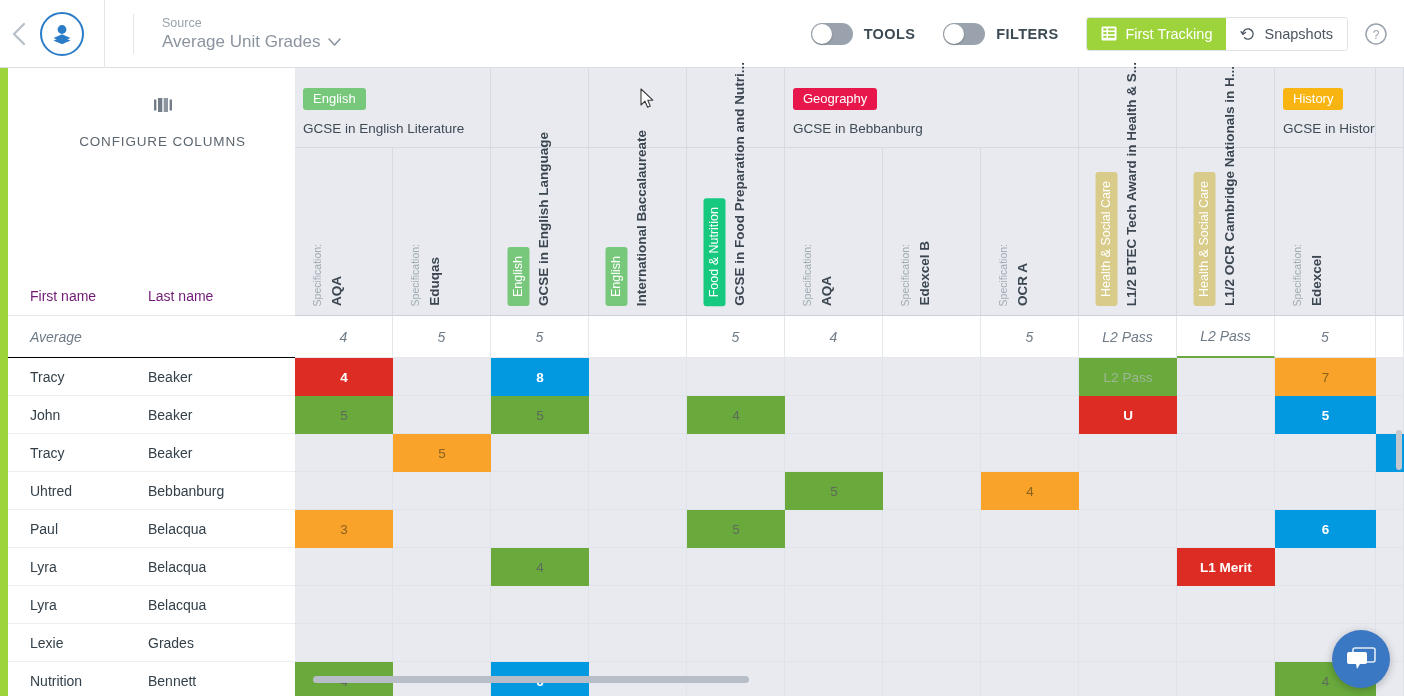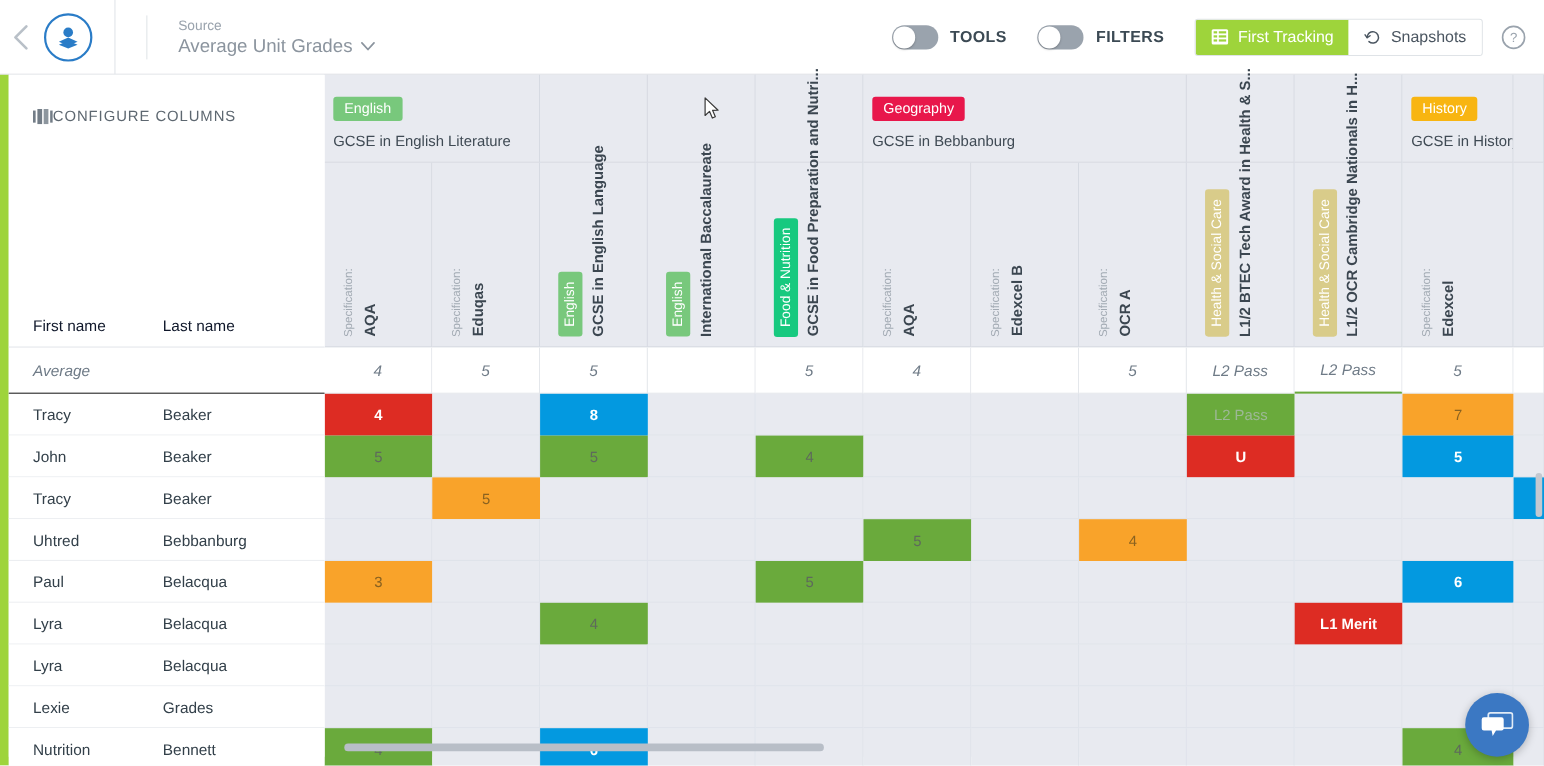--- a/index.html
+++ b/index.html
@@ -72,27 +72,28 @@
 
   .frozen {
     position: absolute; left: 0; top: 0; width: 287px; height: 620px;
     background: #ffffff; z-index: 5;
   }
   .frozen-head {
     height: 248px; width: 287px; background: #ffffff; position: relative;
     border-bottom: 1px solid #e4e7eb;
   }
   .cfg {
-    display: flex; align-items: center; gap: 0; padding: 30px 0 0 22px;
+    display: flex; align-items: center; gap: 22px; padding: 30px 0 0 22px;
     cursor: pointer;
+    flex-direction: column;
   }
   .cfg-label { font-size: 13.5px; letter-spacing: .85px; color: #5d6770; }
   .namecols {
     position: absolute; bottom: 11px; left: 0; width: 287px;
-    display: flex; font-size: 14px; color: #0f172a;
+    display: flex; font-size: 14px; color: #701a75;
   }
   .namecols .c1 { width: 140px; padding-left: 22px; }
   .namecols .c2 { width: 147px; }
 
   .frozen-avg {
     height: 42px; display: flex; align-items: center;
     border-bottom: 1px solid #000000; background: #fff;
   }
   .frozen-avg span {
     padding-left: 22px; font-style: italic; font-size: 14px; color: #6f7b87;

